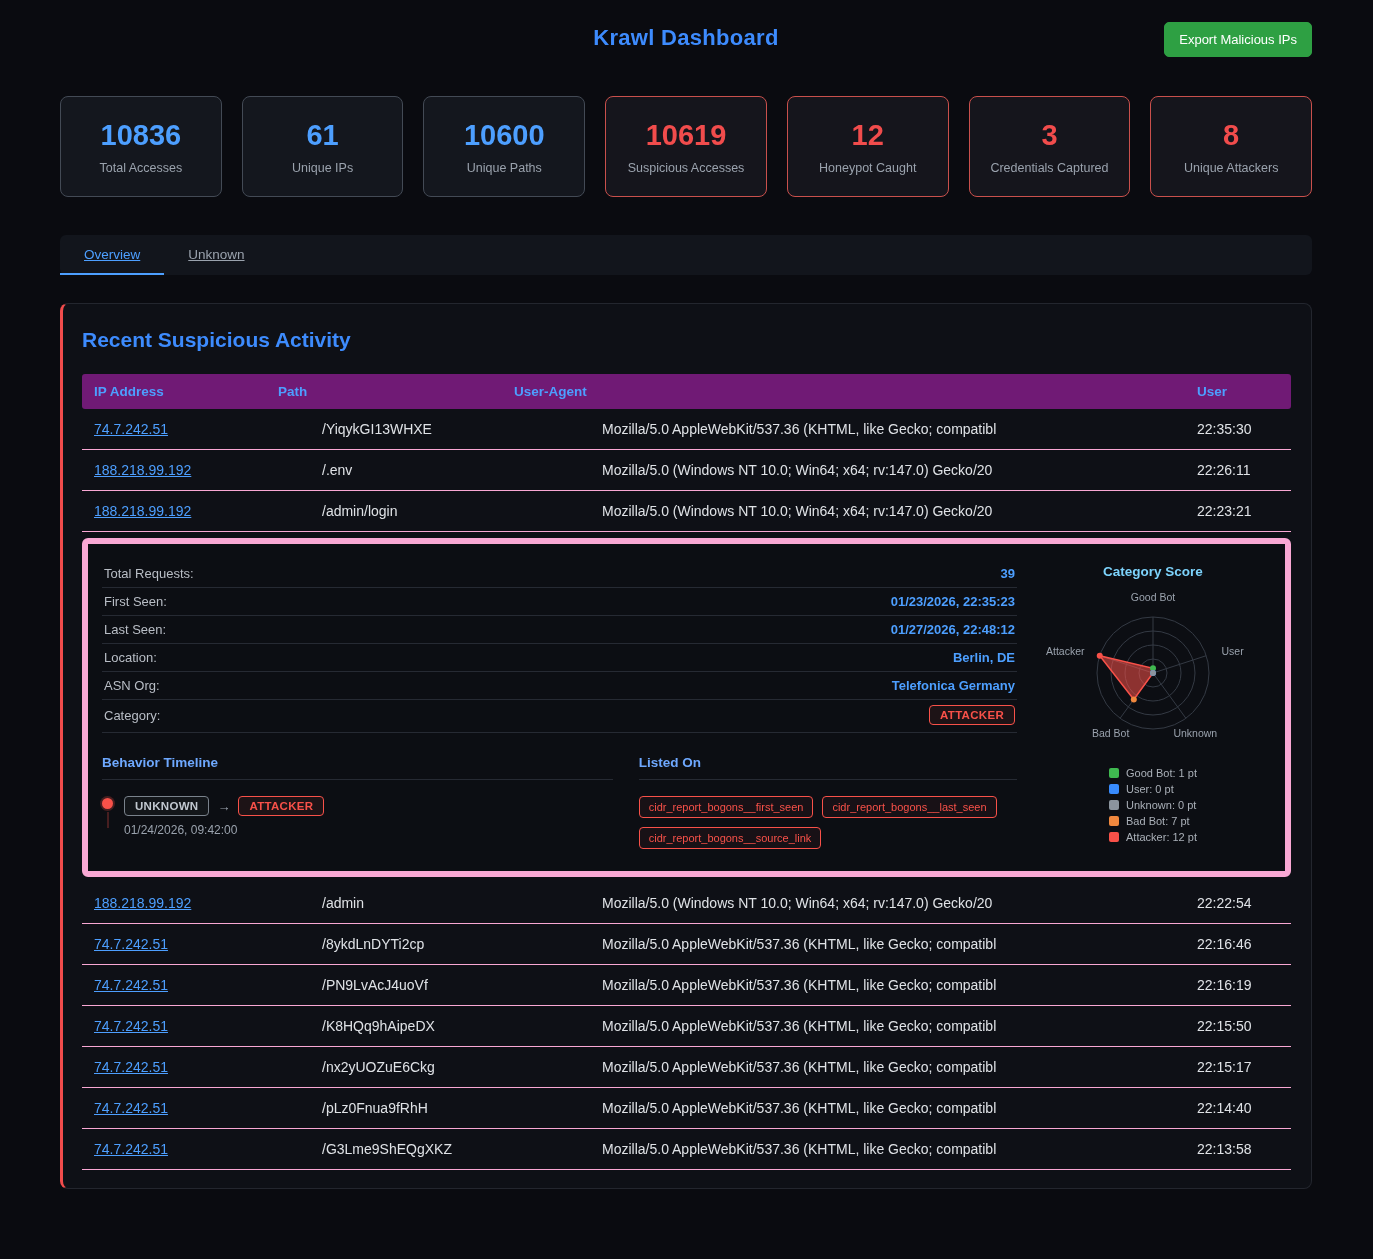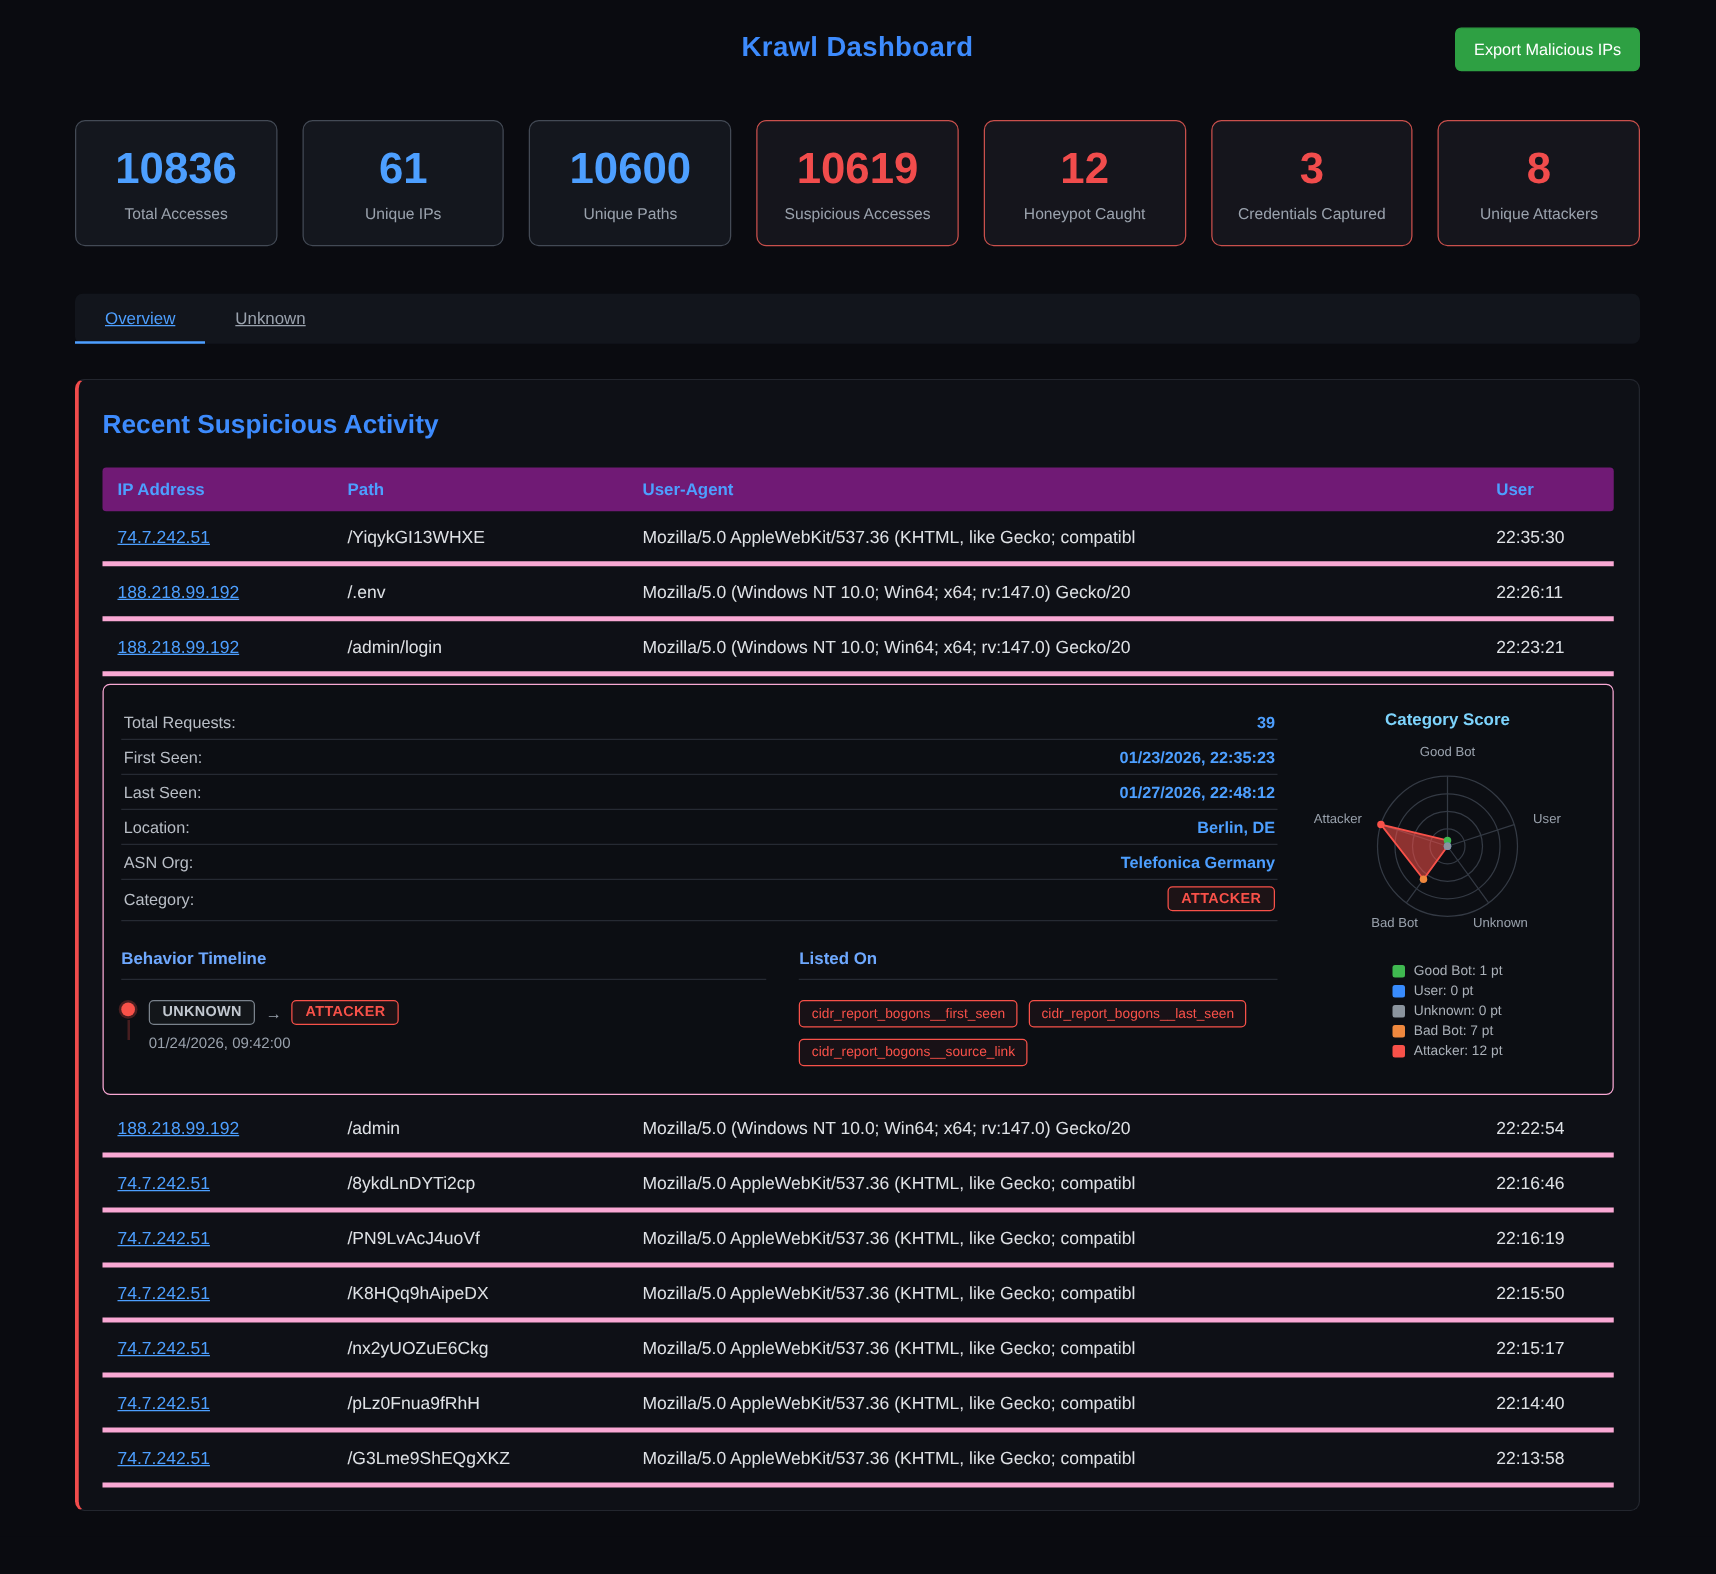--- a/index.html
+++ b/index.html
@@ -20,21 +20,21 @@
     font-family: "Liberation Sans", sans-serif;
     font-size: 13px; padding: 9px 14px; border-radius: 5px; cursor: pointer;
   }
 
   
   .stats-row { display: flex; gap: 20px; margin-top: 20px; }
   .stat-card {
     flex: 1; background: #14171e; border: 1px solid #434a55; border-radius: 8px;
     height: 101px; display: flex; flex-direction: column; align-items: center; justify-content: center;
   }
-  .stat-card .stat-value { font-size: 35px; font-weight: bold; color: #4d9fff; }
+  .stat-card .stat-value { font-size: 29px; font-weight: bold; color: #4d9fff; }
   .stat-card .stat-label { font-size: 12.5px; color: #9aa2ad; margin-top: 9px; }
   .stat-card.alert { border-color: #c9504c; background: #15151c; }
   .stat-card.alert .stat-value { color: #f14c4c; }
 
   
   .tabs { margin-top: 38px; background: #12151c; border-radius: 6px; height: 40px; display: flex; align-items: stretch; }
   .tab {
     padding: 0 24px; display: flex; align-items: center; font-size: 13.5px; color: #9aa2ad;
     text-decoration: underline; cursor: pointer; border-bottom: 2px solid transparent;
   }
@@ -46,26 +46,26 @@
     border-left: 3px solid #f14c4c; border-radius: 8px; padding: 24px 0 10px 0;
   }
   .panel-inner { padding: 0 20px 8px 19px; }
   .panel-title { color: #3d8bfd; font-size: 21px; font-weight: bold; margin-bottom: 22px; }
 
   
   .trow { display: grid; grid-template-columns: 184px 236px 1fr 106px; align-items: center; }
   .thead { background: #701a75; border-radius: 3px; }
   .thead .cell { color: #4d9fff; font-size: 13.5px; font-weight: bold; padding: 10px 12px; }
   .cell { padding: 12px 12px; font-size: 14px; color: #dfe2e6; white-space: nowrap; overflow: hidden; }
-  .body-row { border-bottom: 4px solid #f9a8d4; cursor: pointer; }
+  .body-row { border-bottom: 1px solid #f9a8d4; cursor: pointer; gap: 44px; }
   .ip-link { color: #4d9fff; text-decoration: underline; cursor: pointer; }
 
   
   .detail-wrap {
-    margin: 6px 0; border: 1px solid #f9a8d4; background: #0c0e13; border-radius: 6px;
+    margin: 6px 0; border: 6px solid #f9a8d4; background: #0c0e13; border-radius: 6px;
     display: flex; padding: 16px 14px 22px 14px;
   }
   .detail-left { flex: 1; min-width: 0; padding-right: 18px; }
   .field-row { display: flex; justify-content: space-between; align-items: center; padding: 6px 2px; border-bottom: 1px solid #262a33; }
   .field-label { color: #b9bec6; font-size: 13px; }
   .field-value { color: #4d9fff; font-size: 13px; font-weight: bold; }
   .cat-row { display: flex; justify-content: space-between; align-items: center; padding: 5px 2px 7px 2px; border-bottom: 1px solid #262a33; }
   .badge { display: inline-block; font-size: 11.5px; font-weight: bold; padding: 3px 10px; border-radius: 4px; letter-spacing: .3px; }
   .badge-red { color: #f85149; border: 1px solid #f85149; background: rgba(248,81,73,.07); }
   .badge-gray { color: #c2c8d0; border: 1px solid #7a828c; background: rgba(140,148,158,.06); }

